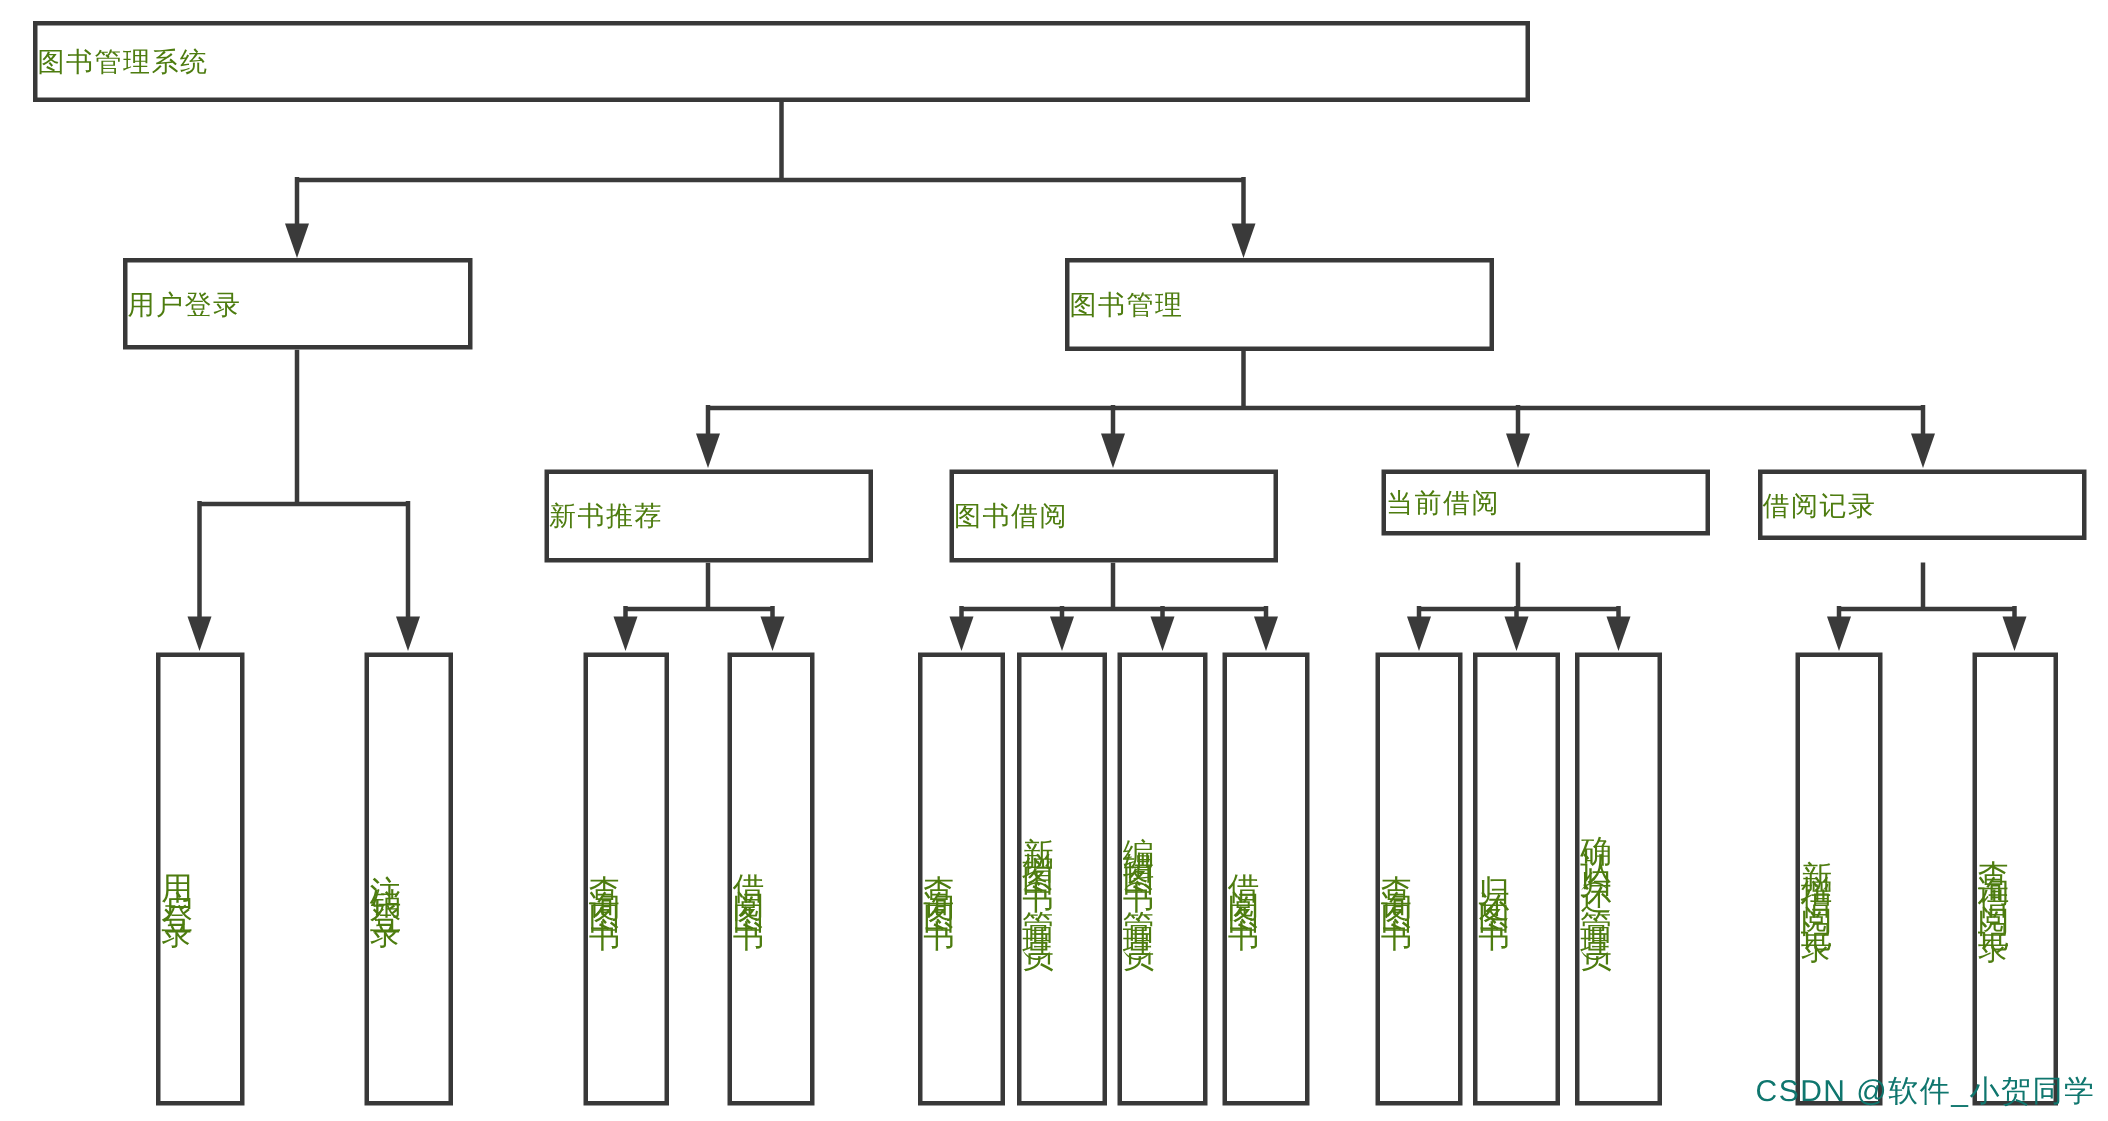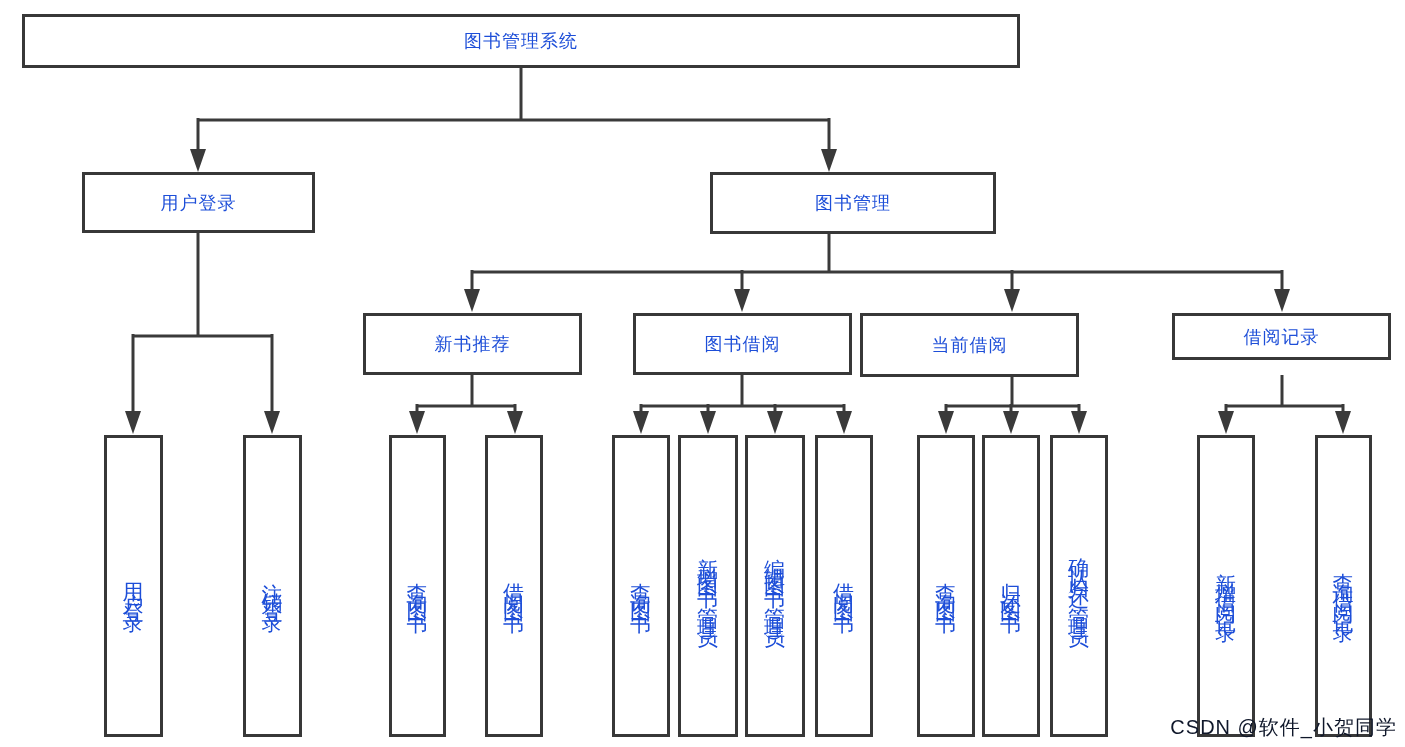--- a/index.html
+++ b/index.html
@@ -13,39 +13,39 @@
   #connectors{position:absolute;left:0;top:0;z-index:1;}
   #connectors line{stroke:#3a3a3a;stroke-width:3;}
   #connectors polygon{fill:#3a3a3a;}
   .box{
     position:absolute;
     box-sizing:border-box;
     background:#ffffff;
     border:3px solid #383838;
     display:flex;
     align-items:center;
-    justify-content:center;
+    justify-content:flex-start;
     z-index:2;
-    color:#1d4ed8;
+    color:#4d7c0f;
   }
   .hlabel{font-size:18px;letter-spacing:1px;}
   .vtext{
     writing-mode:vertical-rl;
     font-size:21px;
     letter-spacing:10px;
     line-height:1;
     white-space:nowrap;
   }
   .watermark{
     position:absolute;
     right:8px;
     bottom:6px;
     z-index:3;
     font-size:20px;
-    color:#0f172a;
+    color:#0f766e;
     letter-spacing:1px;
     pointer-events:none;
   }
 </style>
 </head>
 <body>
 
 <div id="canvas">
 
   <svg id="connectors" width="1405" height="747" viewBox="0 0 1405 747">
@@ -120,21 +120,21 @@
   <div class="box" style="left:710px;top:172px;width:286px;height:62px">
     <span class="hlabel">图书管理</span>
   </div>
 
   <div class="box" style="left:633px;top:313px;width:219px;height:62px">
     <span class="hlabel">图书借阅</span>
   </div>
   <div class="box" style="left:363px;top:313px;width:219px;height:62px">
     <span class="hlabel">新书推荐</span>
   </div>
-  <div class="box" style="left:860px;top:313px;width:219px;height:64px">
+  <div class="box" style="left:921px;top:313px;width:219px;height:44px">
     <span class="hlabel">当前借阅</span>
   </div>
   <div class="box" style="left:1172px;top:313px;width:219px;height:47px">
     <span class="hlabel">借阅记录</span>
   </div>
 
   <div class="box" style="left:104px;top:435px;width:59px;height:302px">
     <span class="vtext">用户登录</span>
   </div>
   <div class="box" style="left:243px;top:435px;width:59px;height:302px">

